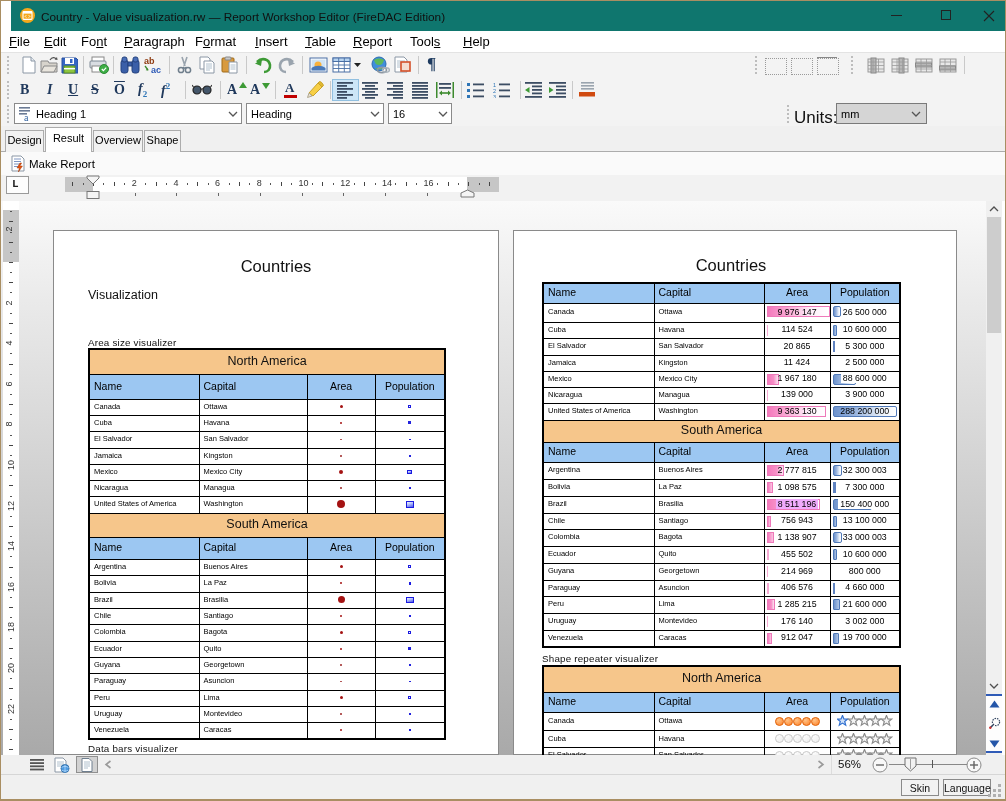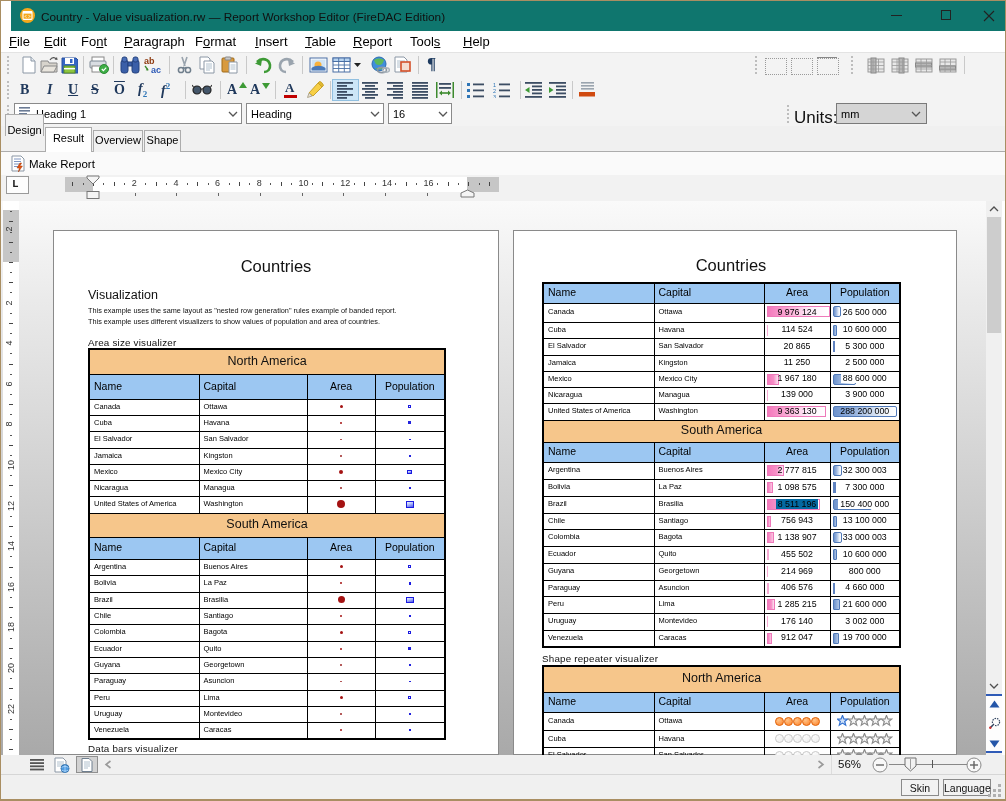--- a/index.html
+++ b/index.html
@@ -321,21 +321,21 @@
     </svg>
 <div class="grip" style="left:786px;top:104px;height:18px"></div>
 <div class="ab" style="left:793px;top:107px;font-size:17px;color:#111">Units:</div>
 <div class="cb" style="left:835px;top:102px;width:91px;height:21px;background:#d5d5d5;border-color:#7a7a7a"></div>
 <div class="ab" style="left:840px;top:107px;font-size:11px">mm</div>
 <svg class="ab" style="left:910px;top:110px" width="10" height="6" viewBox="0 0 10 6">
       <path d="M1 1l4 4 4-4" fill="none" stroke="#555" stroke-width="1.3"></path>
     </svg>
 <div class="ab" style="left:0;top:125px;width:1004px;height:26px;background:#f0f0f0"></div>
 <div class="ab" style="left:0;top:150px;width:1004px;height:1px;background:#acacac"></div>
-<div class="tbtn" style="left:4px;top:113px;width:39px;height:22px;padding-top:9px">Design</div>
+<div class="tbtn" style="left:4px;top:129px;width:39px;height:22px;padding-top:3px">Design</div>
 <div class="tbtn" style="left:92px;top:129px;width:50px;height:22px;padding-top:3px">Overview</div>
 <div class="tbtn" style="left:143px;top:129px;width:37px;height:22px;padding-top:3px">Shape</div>
 <div class="tbtn" style="left:44px;top:126px;width:47px;height:25px;padding-top:4px;background:#fff;z-index:3">Result</div>
 <div class="ab" style="left:0;top:151px;width:1004px;height:23px;background:#fafafa"></div>
 <svg class="ab" style="left:9px;top:154px" width="16" height="17" viewBox="0 0 16 17">
       <path d="M2 1h9l3 3v12H2z" fill="#fff" stroke="#8b97a5"></path>
       <path d="M4 4h7M4 6.5h7M4 9h7M4 11.5h5" stroke="#7f95c0" stroke-width="1"></path>
       <path d="M10 8l-3 5h2.4l-1 4 4-6h-2.6l1.8-3z" fill="#e8530e" stroke="#a03808" stroke-width="0.5"></path>
     </svg>
 <div class="ab" style="left:28px;top:157px;font-size:11.5px;color:#000">Make Report</div>
@@ -461,21 +461,20 @@
     <div class="ab" style="left:9px;top:717.8px;width:2px;height:1px;background:#555"></div>
     <div class="ab" style="left:8px;top:727.9px;width:4px;height:1px;background:#444"></div>
     <div class="ab" style="left:9px;top:738.0px;width:2px;height:1px;background:#555"></div>
     <div class="ab" style="left:8px;top:748.2px;width:4px;height:1px;background:#444"></div>
     <div class="ab" style="left:5px;top:223px;font-size:9px;color:#333;transform:rotate(-90deg)">2</div>
 
 <div class="ab" style="left:52px;top:229px;width:446px;height:525px;background:#fff;border:1px solid #8a8a8a;box-sizing:border-box;overflow:hidden"></div>
 <div class="ab" style="left:512px;top:229px;width:444px;height:525px;background:#fff;border:1px solid #8a8a8a;box-sizing:border-box;overflow:hidden"></div>
 <div class="ab" style="left:165px;top:256px;width:220px;text-align:center;font-size:16.5px;color:#111">Countries</div>
 <div class="ab" style="left:87px;top:287px;font-size:12.5px;color:#111">Visualization</div>
-<div class="ab" style="left:87px;top:304px;font-size:7.3px;color:#111;line-height:11.2px">This example uses the same layout as "nested row generation" rules example of banded report.<br>This example uses different visualizers to show values of population and area of countries.</div>
 <div class="ab" style="left:87px;top:336px;font-size:9.8px;color:#111;letter-spacing:0.2px">Area size visualizer</div>
 <div class="ab" style="left:87px;top:347px">
       <table class="doc" style="width:356px;border:2px solid #000">
         <colgroup>
           <col style="width:110px">
           <col style="width:108px">
           <col style="width:68px">
           <col style="width:70px">
         </colgroup>
         <tbody>
@@ -621,39 +620,39 @@
         <tbody>
           <tr style="height:20px">
             <td class="hdr">Name</td>
             <td class="hdr">Capital</td>
             <td class="hdrc">Area</td>
             <td class="hdrc">Population</td>
           </tr>
           <tr style="height:19px">
             <td class="nm">Canada</td>
             <td class="nm">Ottawa</td>
-            <td class="bc"><span class="bar barp" style="width:63.0px"></span><span class="barnum" style="">9 976 124</span></td>
+            <td class="bc"><span class="bar barp" style="width:63.0px"></span><span class="barnum" style="">9 976 147</span></td>
             <td class="bc"><span class="bar barb" style="width:8.2px;border-radius:2px"></span><span class="barnum" style="">26 500 000</span></td>
           </tr>
           <tr style="height:16px">
             <td class="nm">Cuba</td>
             <td class="nm">Havana</td>
             <td class="bc"><span class="bar" style="width:1.0px;background:#f6aad4"></span><span class="barnum" style="">114 524</span></td>
             <td class="bc"><span class="bar" style="width:4.2px;background:linear-gradient(to right,#6d92cc,#b0c6e6);border:1px solid #5079b8;border-radius:1px"></span><span class="barnum" style="">10 600 000</span></td>
           </tr>
           <tr style="height:17px">
             <td class="nm">El Salvador</td>
             <td class="nm">San Salvador</td>
             <td class="bc"><span class="barnum" style="">20 865</span></td>
             <td class="bc"><span class="bar" style="width:2.8px;background:#5e82c0"></span><span class="barnum" style="">5 300 000</span></td>
           </tr>
           <tr style="height:16px">
             <td class="nm">Jamaica</td>
             <td class="nm">Kingston</td>
-            <td class="bc"><span class="barnum" style="">11 250</span></td>
+            <td class="bc"><span class="barnum" style="">11 424</span></td>
             <td class="bc"><span class="barnum" style="">2 500 000</span></td>
           </tr>
           <tr style="height:16px">
             <td class="nm">Mexico</td>
             <td class="nm">Mexico City</td>
             <td class="bc"><span class="bar" style="width:12.4px;background:linear-gradient(to right,#f479bc 0%,#f78fc7 55%,#fce4f2 100%);border:1px solid #ee79ba"></span><span class="barnum" style="">1 967 180</span></td>
             <td class="bc"><span class="bar barb" style="width:23.9px;border-radius:2px"></span><span class="barnum" style="background:#fff;padding:0 2px;">88 600 000</span></td>
           </tr>
           <tr style="height:16px">
             <td class="nm">Nicaragua</td>
@@ -684,21 +683,21 @@
           </tr>
           <tr style="height:17px">
             <td class="nm">Bolivia</td>
             <td class="nm">La Paz</td>
             <td class="bc"><span class="bar" style="width:6.9px;background:linear-gradient(to right,#f479bc,#fbc4e2);border:1px solid #ee79ba"></span><span class="barnum" style="">1 098 575</span></td>
             <td class="bc"><span class="bar" style="width:3.3px;background:#5e82c0"></span><span class="barnum" style="">7 300 000</span></td>
           </tr>
           <tr style="height:17px">
             <td class="nm">Brazil</td>
             <td class="nm">Brasilia</td>
-            <td class="bc"><span class="bar barp" style="width:53.7px"></span><span class="barnum" style="background:#0369a1;padding:0 2px;">8 511 196</span></td>
+            <td class="bc"><span class="bar barp" style="width:53.7px"></span><span class="barnum" style="background:#f0abfc;padding:0 2px;">8 511 196</span></td>
             <td class="bc"><span class="bar barb" style="width:39.5px;border-radius:2px"></span><span class="barnum" style="background:#fff;padding:0 2px;">150 400 000</span></td>
           </tr>
           <tr style="height:16px">
             <td class="nm">Chile</td>
             <td class="nm">Santiago</td>
             <td class="bc"><span class="bar" style="width:4.8px;background:linear-gradient(to right,#f479bc,#fbc4e2);border:1px solid #ee79ba"></span><span class="barnum" style="">756 943</span></td>
             <td class="bc"><span class="bar" style="width:4.8px;background:linear-gradient(to right,#6d92cc,#b0c6e6);border:1px solid #5079b8;border-radius:1px"></span><span class="barnum" style="">13 100 000</span></td>
           </tr>
           <tr style="height:17px">
             <td class="nm">Colombia</td>

